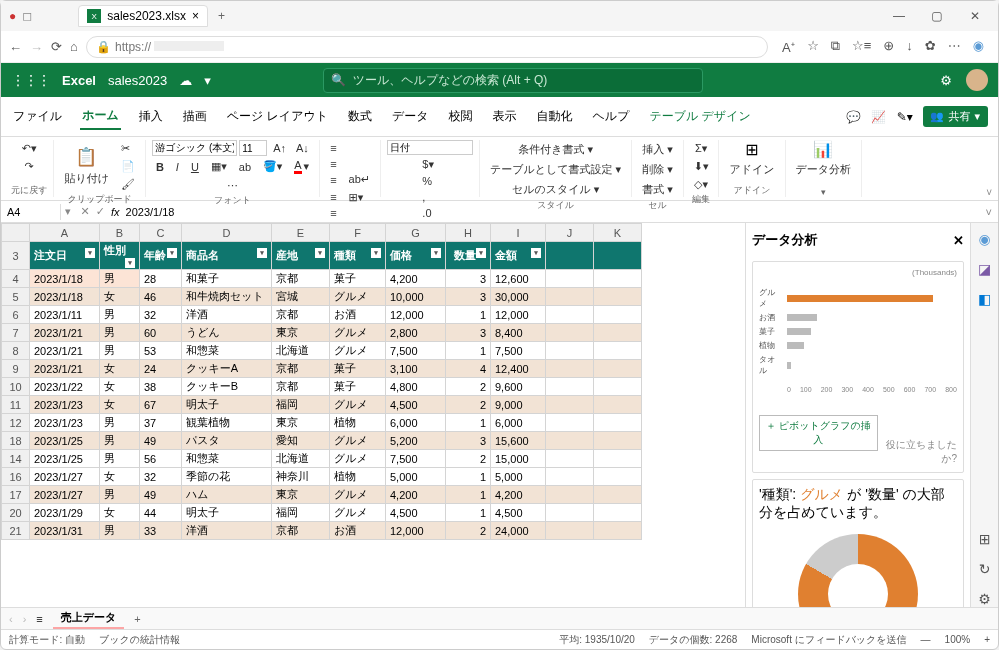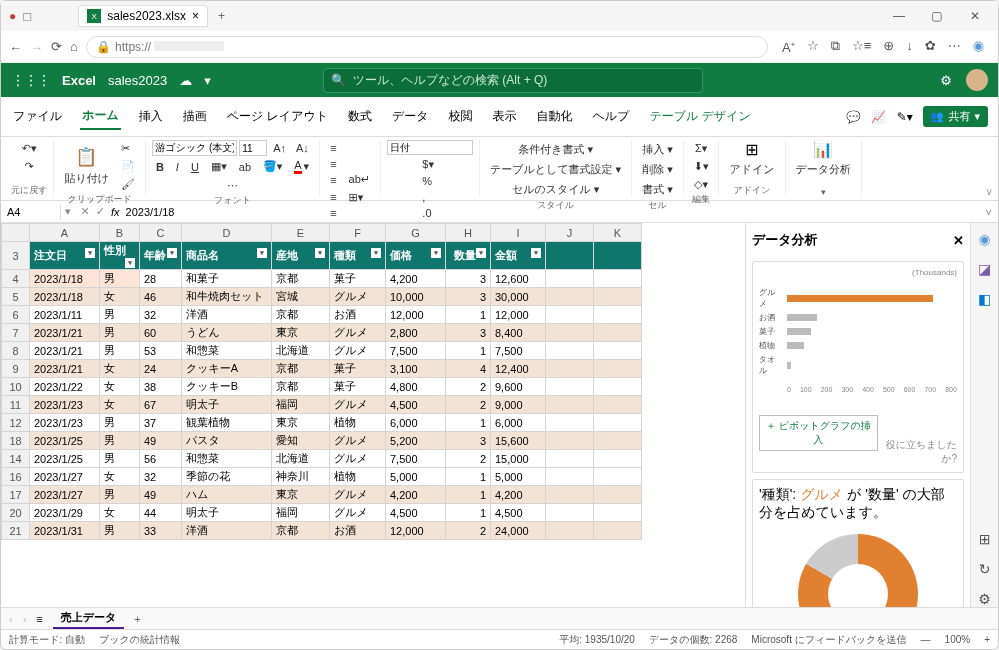--- a/index.html
+++ b/index.html
@@ -61,21 +61,21 @@
 .barrow { display: flex; align-items: center; gap: 4px; font-size: 8px; color: #555; }
 .barlabel { width: 24px; }
 .bar { height: 7px; background: #e08030; }
 .bar.gray { background: #bbb; }
 .axis { font-size: 7px; color: #888; display: flex; justify-content: space-between; padding-left: 28px; }
 .pivot-btn { border: 1px solid #bbb; padding: 3px 6px; font-size: 10px; color: #107c41; background: #fff; }
 .helpful { font-size: 10px; color: #888; text-align: right; margin-top: 39px; }
 .donut { width: 120px; height: 120px; border-radius: 50%; background: conic-gradient(#e08030 0 300deg, #ccc 300deg 360deg); margin: 6px auto; position: relative; }
 .donut::after { content: ""; position: absolute; inset: 30px; background: #fff; border-radius: 50%; }
 .sheet-tabs { display: flex; align-items: center; height: 22px; border-top: 1px solid #ddd; font-size: 11px; background: #f9f9f9; padding: 0 8px; gap: 10px; }
-.sheet-tab { padding: 2px 8px; border-bottom: 2px solid #4c1d95; font-weight: 600; }
+.sheet-tab { padding: 2px 8px; border-bottom: 2px solid #fca5a5; font-weight: 600; }
 .statusbar { display: flex; align-items: center; height: 20px; font-size: 10px; color: #555; padding: 0 8px; gap: 14px; border-top: 1px solid #ddd; }
 .hl { color: #e08030; }
 </style>
 </head>
 <body>
 
 <div class="window">
 
   <div class="titlebar">
     <span style="color:#c33;">●</span>

